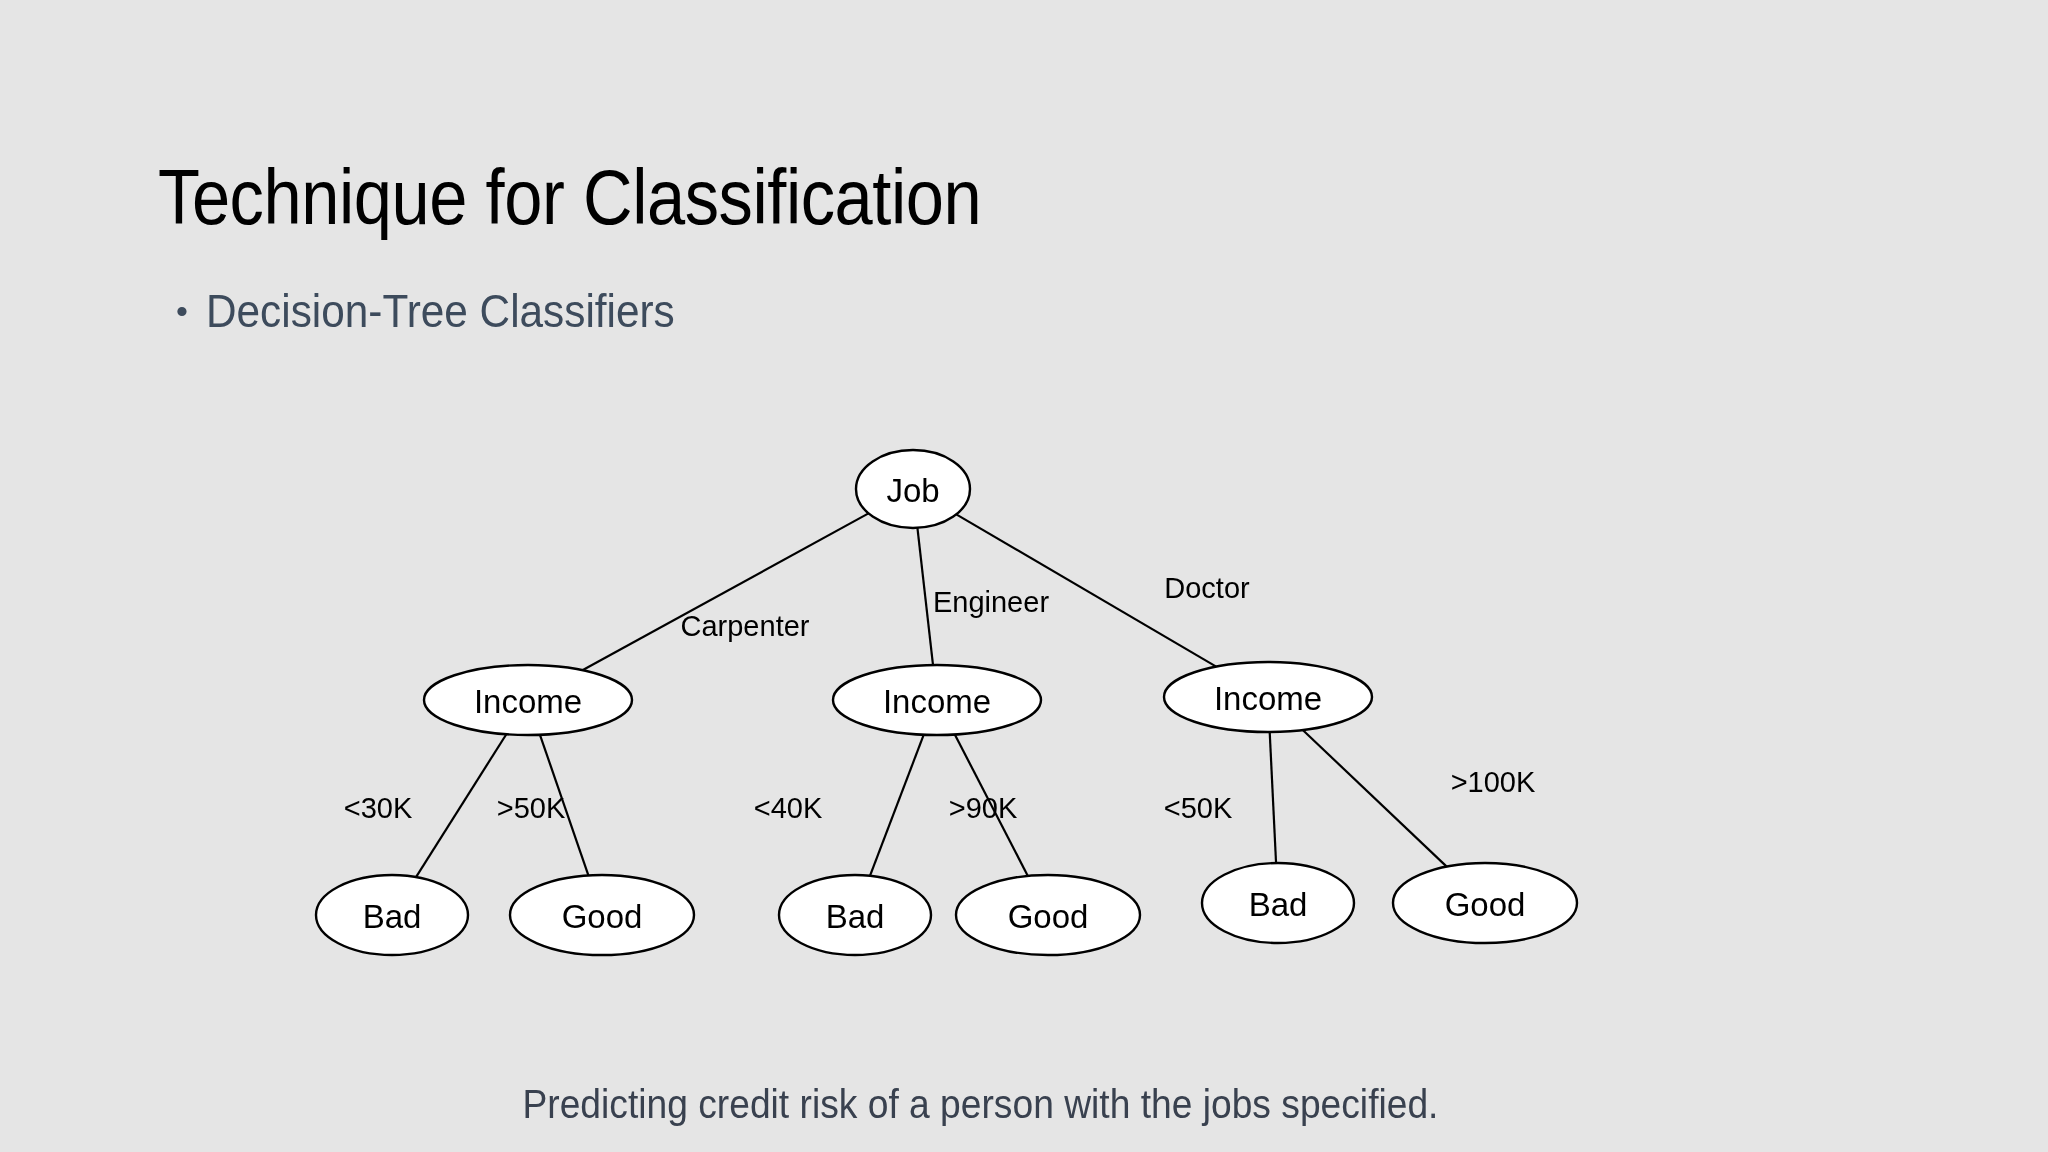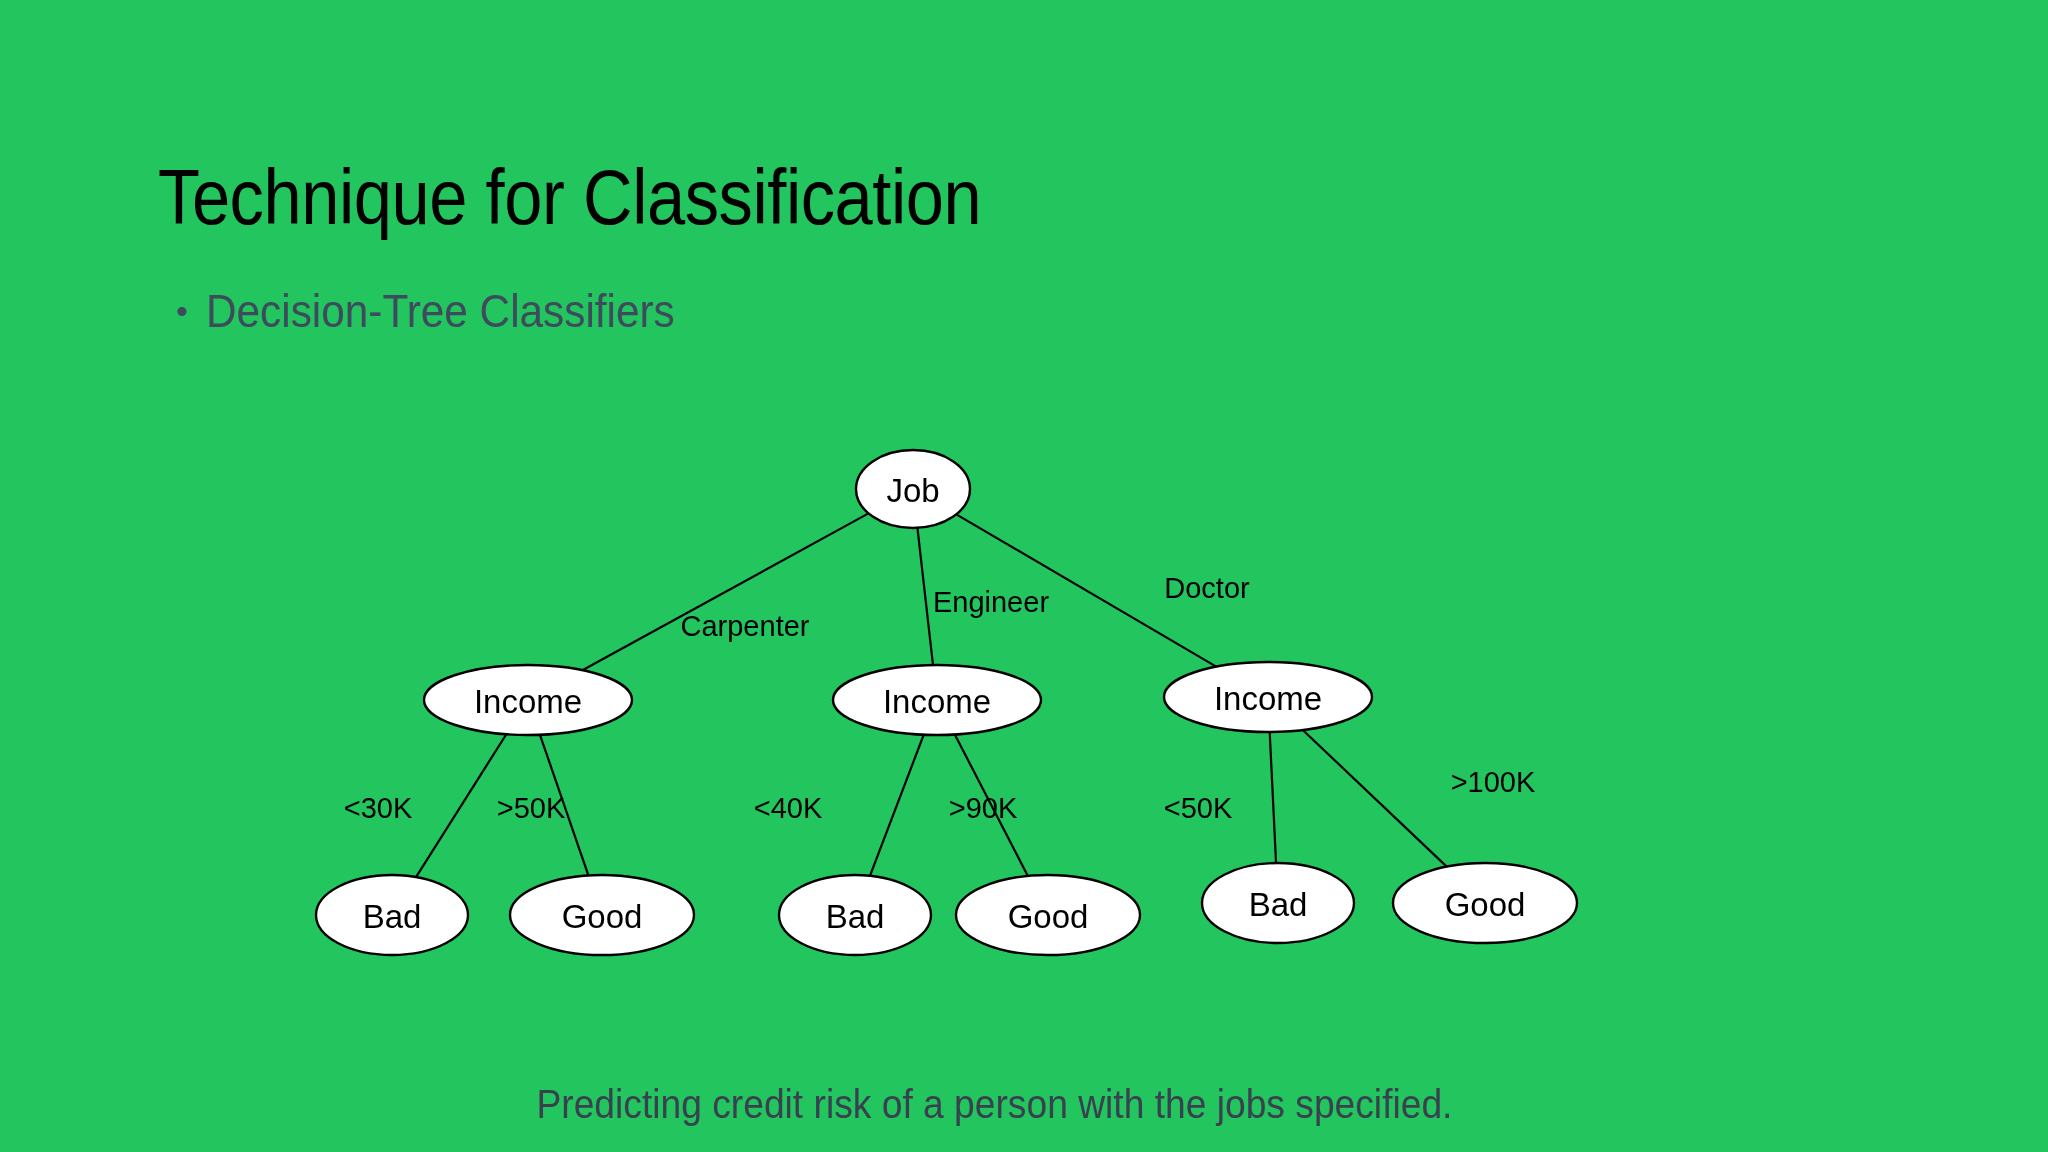--- a/index.html
+++ b/index.html
@@ -10,21 +10,21 @@
   body {
     width: 2048px;
     height: 1152px;
     position: relative;
     overflow: hidden;
     font-family: "Liberation Sans", sans-serif;
   }
   #slide {
     position: absolute;
     inset: 0;
-    background: #22c55e;
+    background: #e5e5e5;
   }
   #slide-title {
     position: absolute;
     left: 158px;
     top: 106px;
     font-family: "Liberation Sans Narrow", "Liberation Sans", sans-serif;
     font-size: 78px;
     font-weight: 400;
     letter-spacing: -0.5px;
     color: #000000;
@@ -90,21 +90,20 @@
     fill: #000000;
     text-anchor: middle;
     dominant-baseline: central;
   }
   #figure-caption {
     position: absolute;
     left: 0;
     top: 1082px;
     width: 1960px;
     text-align: center;
-    margin-left: 14px;
   }
   #figure-caption .cap-text {
     display: inline-block;
     font-family: "Liberation Sans Narrow", "Liberation Sans", sans-serif;
     font-size: 40px;
     color: #39414f;
     white-space: nowrap;
     transform: scaleX(0.93);
   }
 </style>

